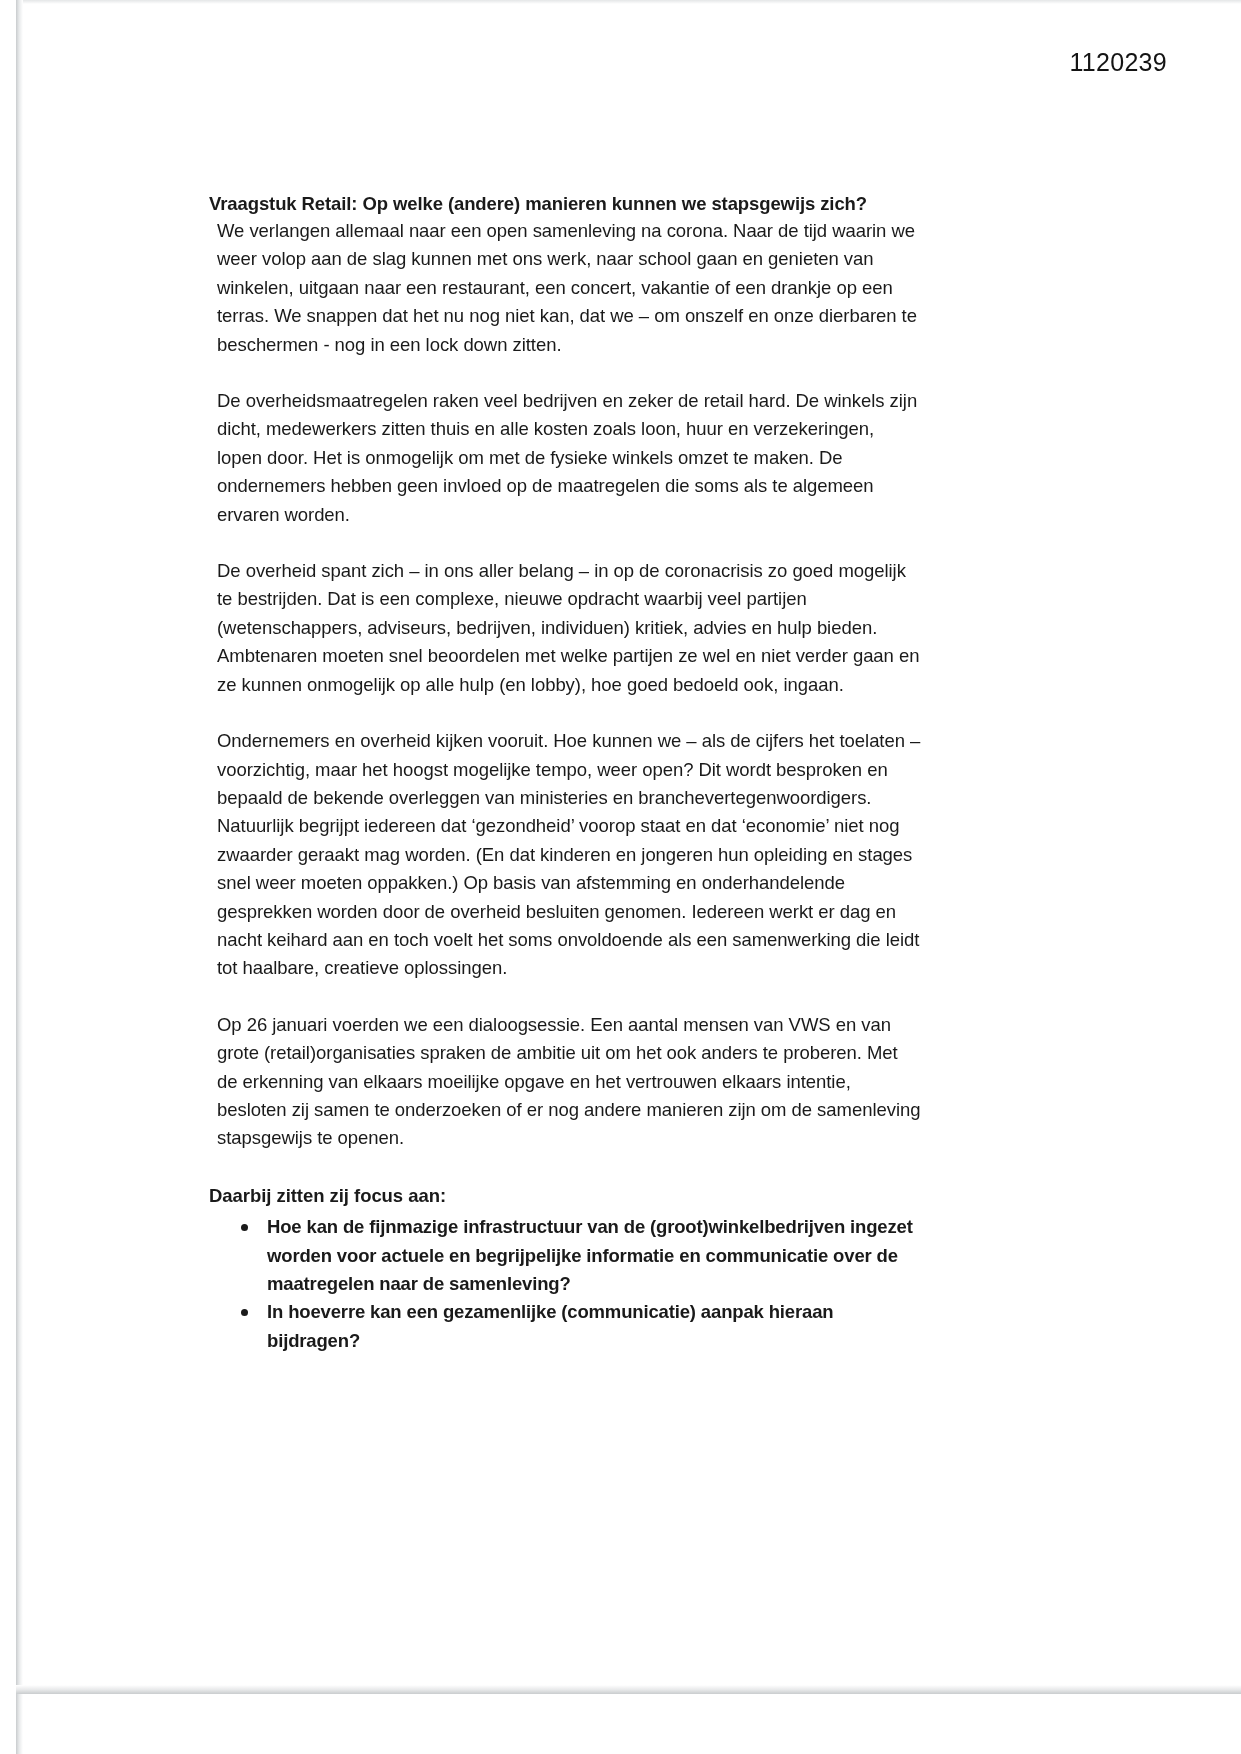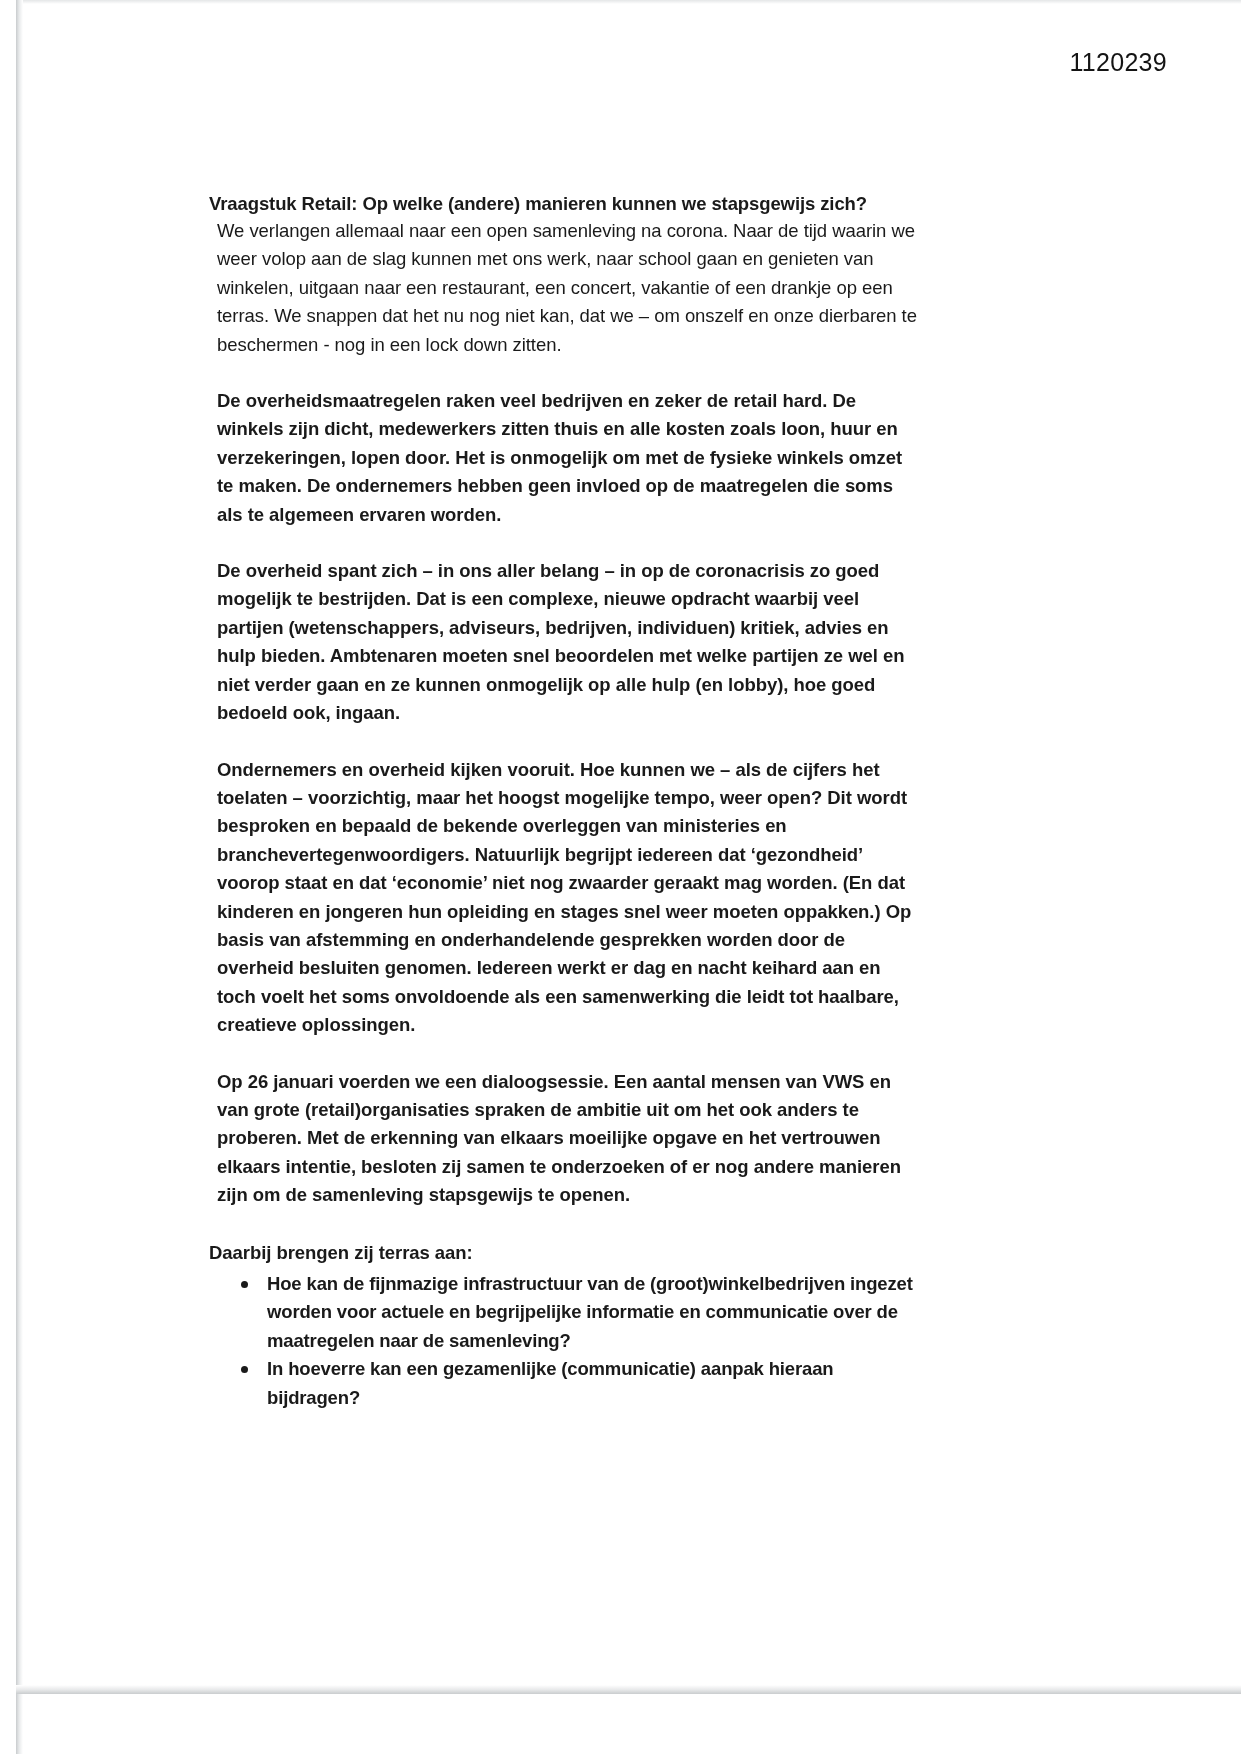--- a/index.html
+++ b/index.html
@@ -74,21 +74,20 @@
 
   p.para {
     font-size: 18.5px;
     line-height: 28.4px;
     margin: 8px;
     text-align: left;
     letter-spacing: -0.05px;
   }
   p.para + p.para {
     margin-top: 28px;
-    font-weight: bold;
   }
   .title-para {
     margin-top: 0 !important;
   }
 
   .focus-line {
     font-weight: bold;
     font-size: 18.5px;
     line-height: 28.4px;
     margin: 29px 0 0 0;
@@ -137,21 +136,21 @@
     <p class="para title-para">We verlangen allemaal naar een open samenleving na corona. Naar de tijd waarin we weer volop aan de slag kunnen met ons werk, naar school gaan en genieten van winkelen, uitgaan naar een restaurant, een concert, vakantie of een drankje op een terras. We snappen dat het nu nog niet kan, dat we – om onszelf en onze dierbaren te beschermen - nog in een lock down zitten.</p>
 
     <p class="para">De overheidsmaatregelen raken veel bedrijven en zeker de retail hard. De winkels zijn dicht, medewerkers zitten thuis en alle kosten zoals loon, huur en verzekeringen, lopen door. Het is onmogelijk om met de fysieke winkels omzet te maken. De ondernemers hebben geen invloed op de maatregelen die soms als te algemeen ervaren worden.</p>
 
     <p class="para">De overheid spant zich – in ons aller belang – in op de coronacrisis zo goed mogelijk te bestrijden. Dat is een complexe, nieuwe opdracht waarbij veel partijen (wetenschappers, adviseurs, bedrijven, individuen) kritiek, advies en hulp bieden. Ambtenaren moeten snel beoordelen met welke partijen ze wel en niet verder gaan en ze kunnen onmogelijk op alle hulp (en lobby), hoe goed bedoeld ook, ingaan.</p>
 
     <p class="para">Ondernemers en overheid kijken vooruit. Hoe kunnen we – als de cijfers het toelaten – voorzichtig, maar het hoogst mogelijke tempo, weer open? Dit wordt besproken en bepaald de bekende overleggen van ministeries en branchevertegenwoordigers. Natuurlijk begrijpt iedereen dat ‘gezondheid’ voorop staat en dat ‘economie’ niet nog zwaarder geraakt mag worden. (En dat kinderen en jongeren hun opleiding en stages snel weer moeten oppakken.) Op basis van afstemming en onderhandelende gesprekken worden door de overheid besluiten genomen. Iedereen werkt er dag en nacht keihard aan en toch voelt het soms onvoldoende als een samenwerking die leidt tot haalbare, creatieve oplossingen.</p>
 
     <p class="para">Op 26 januari voerden we een dialoogsessie. Een aantal mensen van VWS en van grote (retail)organisaties spraken de ambitie uit om het ook anders te proberen. Met de erkenning van elkaars moeilijke opgave en het vertrouwen elkaars intentie, besloten zij samen te onderzoeken of er nog andere manieren zijn om de samenleving stapsgewijs te openen.</p>
 
-    <div class="focus-line">Daarbij brengen zij terras aan:</div>
+    <div class="focus-line">Daarbij zitten zij focus aan:</div>
 
     <ul class="focus-list">
       <li>
         <span class="bullet-dot"></span>
         <span>Hoe kan de fijnmazige infrastructuur van de (groot)winkelbedrijven ingezet worden voor actuele en begrijpelijke informatie en communicatie over de maatregelen naar de samenleving?</span>
       </li>
       <li>
         <span class="bullet-dot"></span>
         <span>In hoeverre kan een gezamenlijke (communicatie) aanpak hieraan bijdragen?</span>
       </li>

